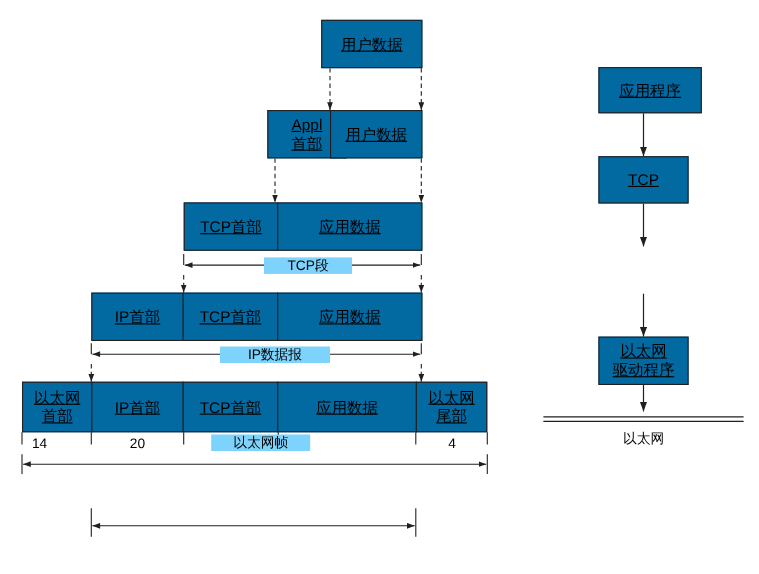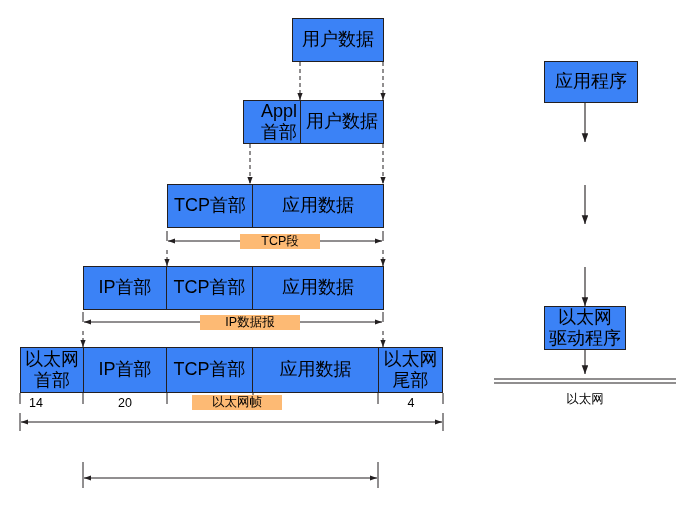--- a/index.html
+++ b/index.html
@@ -17,42 +17,43 @@
   }
   #stage {
     position: relative;
     width: 690px;
     height: 522px;
   }
   .box {
     position: absolute;
     box-sizing: border-box;
     border: 1px solid #231f20;
-    background: #3b82f6;
+    background: #0369a1;
     display: flex;
     align-items: center;
     justify-content: center;
     text-align: center;
-    font-size: 18px;
+    font-size: 14px;
     line-height: 1.18;
     white-space: pre-line;
     color: #000000;
+    text-decoration: underline;
   }
   .lbl {
     position: absolute;
     font-size: 12.5px;
     line-height: 1.2;
     color: #000000;
     white-space: nowrap;
   }
   .lbl.center {
     text-align: center;
   }
   .lbl-bg {
-    background: #fdba74;
+    background: #7dd3fc;
     padding: 0 5px;
   }
   svg.overlay {
     position: absolute;
     left: 0;
     top: 0;
     width: 690px;
     height: 522px;
     overflow: visible;
   }
@@ -146,18 +147,19 @@
 
   <div class="lbl center" style="left:16px; top:396px; width:40px;">14</div>
   <div class="lbl center" style="left:105px; top:396px; width:40px;">20</div>
   <div class="lbl center" style="left:190px; top:396px; width:40px;">20</div>
   <div class="lbl center" style="left:391px; top:396px; width:40px;">4</div>
 
   <div class="lbl center lbl-bg" style="left:192px; top:395px; width:80px;">以太网帧</div>
 
 
   <div class="box" style="left:544px; top:61px; width:94px; height:42px;">应用程序</div>
+  <div class="box" style="left:544px; top:142px; width:82px; height:43px;">TCP</div>
   <div class="box" style="left:544px; top:306px; width:82px; height:44px;">以太网
 驱动程序</div>
 
   <div class="lbl center" style="left:545px; top:392px; width:80px;">以太网</div>
 
 </div>
 
 </body></html>

